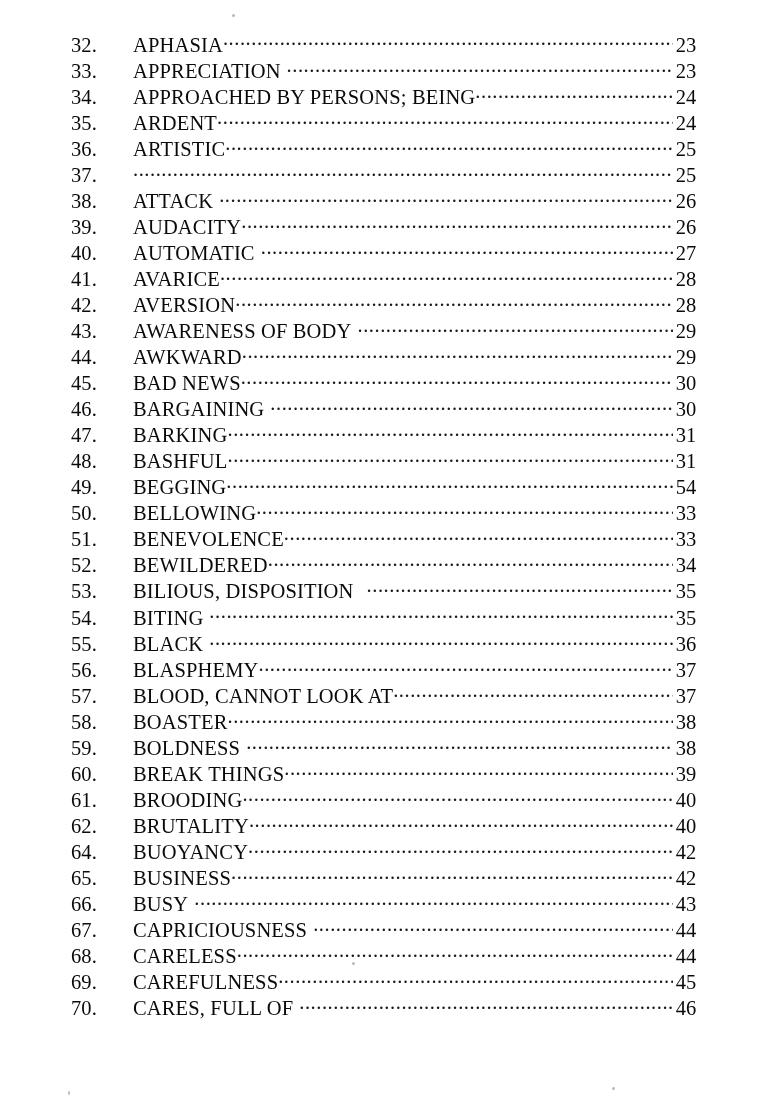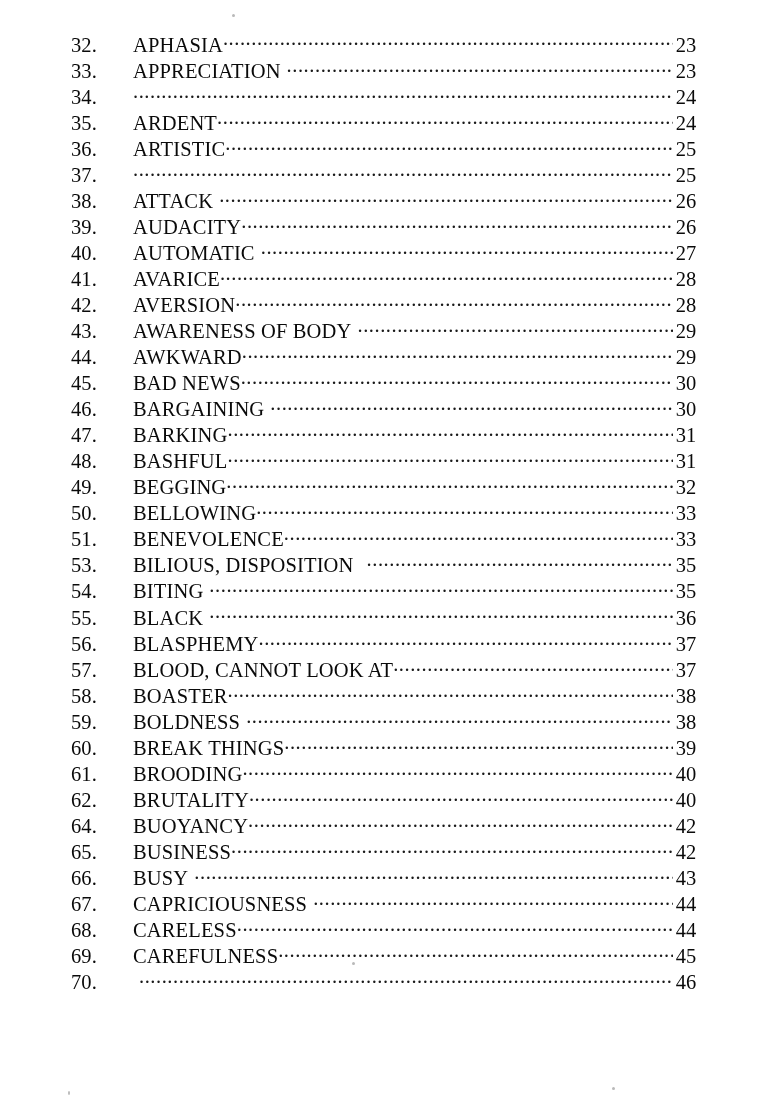--- a/index.html
+++ b/index.html
@@ -112,20 +112,21 @@
         <span class="toc-page">23</span>
       </li>
       <li class="toc-row gap-small">
         <span class="toc-index">33.</span>
         <span class="toc-title">APPRECIATION</span>
         <span class="toc-leader"></span>
         <span class="toc-page">23</span>
       </li>
       <li class="toc-row">
         <span class="toc-index">34.</span>
+        <span class="toc-title">APPROACHED BY PERSONS; BEING</span>
         <span class="toc-leader"></span>
         <span class="toc-page">24</span>
       </li>
       <li class="toc-row">
         <span class="toc-index">35.</span>
         <span class="toc-title">ARDENT</span>
         <span class="toc-leader"></span>
         <span class="toc-page">24</span>
       </li>
       <li class="toc-row">
@@ -202,33 +203,39 @@
       <li class="toc-row">
         <span class="toc-index">48.</span>
         <span class="toc-title">BASHFUL</span>
         <span class="toc-leader"></span>
         <span class="toc-page">31</span>
       </li>
       <li class="toc-row">
         <span class="toc-index">49.</span>
         <span class="toc-title">BEGGING</span>
         <span class="toc-leader"></span>
-        <span class="toc-page">32</span>
+        <span class="toc-page">54</span>
       </li>
       <li class="toc-row">
         <span class="toc-index">50.</span>
         <span class="toc-title">BELLOWING</span>
         <span class="toc-leader"></span>
         <span class="toc-page">33</span>
       </li>
       <li class="toc-row">
         <span class="toc-index">51.</span>
         <span class="toc-title">BENEVOLENCE</span>
         <span class="toc-leader"></span>
         <span class="toc-page">33</span>
+      </li>
+      <li class="toc-row">
+        <span class="toc-index">52.</span>
+        <span class="toc-title">BEWILDERED</span>
+        <span class="toc-leader"></span>
+        <span class="toc-page">34</span>
       </li>
       <li class="toc-row gap-wide">
         <span class="toc-index">53.</span>
         <span class="toc-title">BILIOUS, DISPOSITION</span>
         <span class="toc-leader"></span>
         <span class="toc-page">35</span>
       </li>
       <li class="toc-row gap-small">
         <span class="toc-index">54.</span>
         <span class="toc-title">BITING</span>
@@ -314,20 +321,21 @@
         <span class="toc-page">44</span>
       </li>
       <li class="toc-row">
         <span class="toc-index">69.</span>
         <span class="toc-title">CAREFULNESS</span>
         <span class="toc-leader"></span>
         <span class="toc-page">45</span>
       </li>
       <li class="toc-row gap-small">
         <span class="toc-index">70.</span>
+        <span class="toc-title">CARES, FULL OF</span>
         <span class="toc-leader"></span>
         <span class="toc-page">46</span>
       </li>
     </ul>
 
   <div class="speck" style="left:232px; top:14px; width:3px; height:3px;"></div>
   <div class="speck" style="left:352px; top:962px; width:3px; height:3px;"></div>
   <div class="speck" style="left:612px; top:1087px; width:3px; height:3px;"></div>
   <div class="speck" style="left:68px; top:1091px; width:2px; height:4px;"></div>
 </div>

